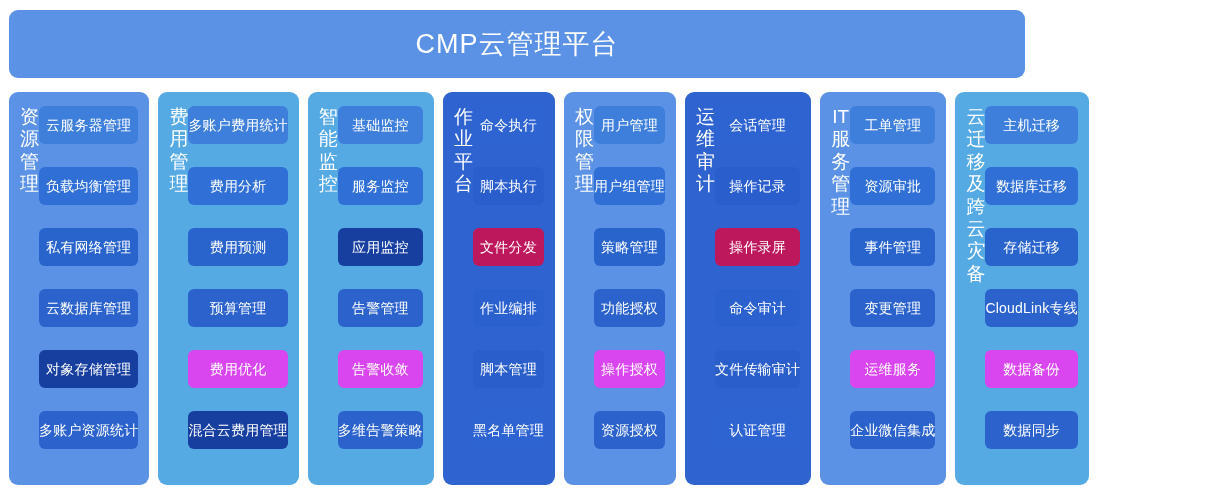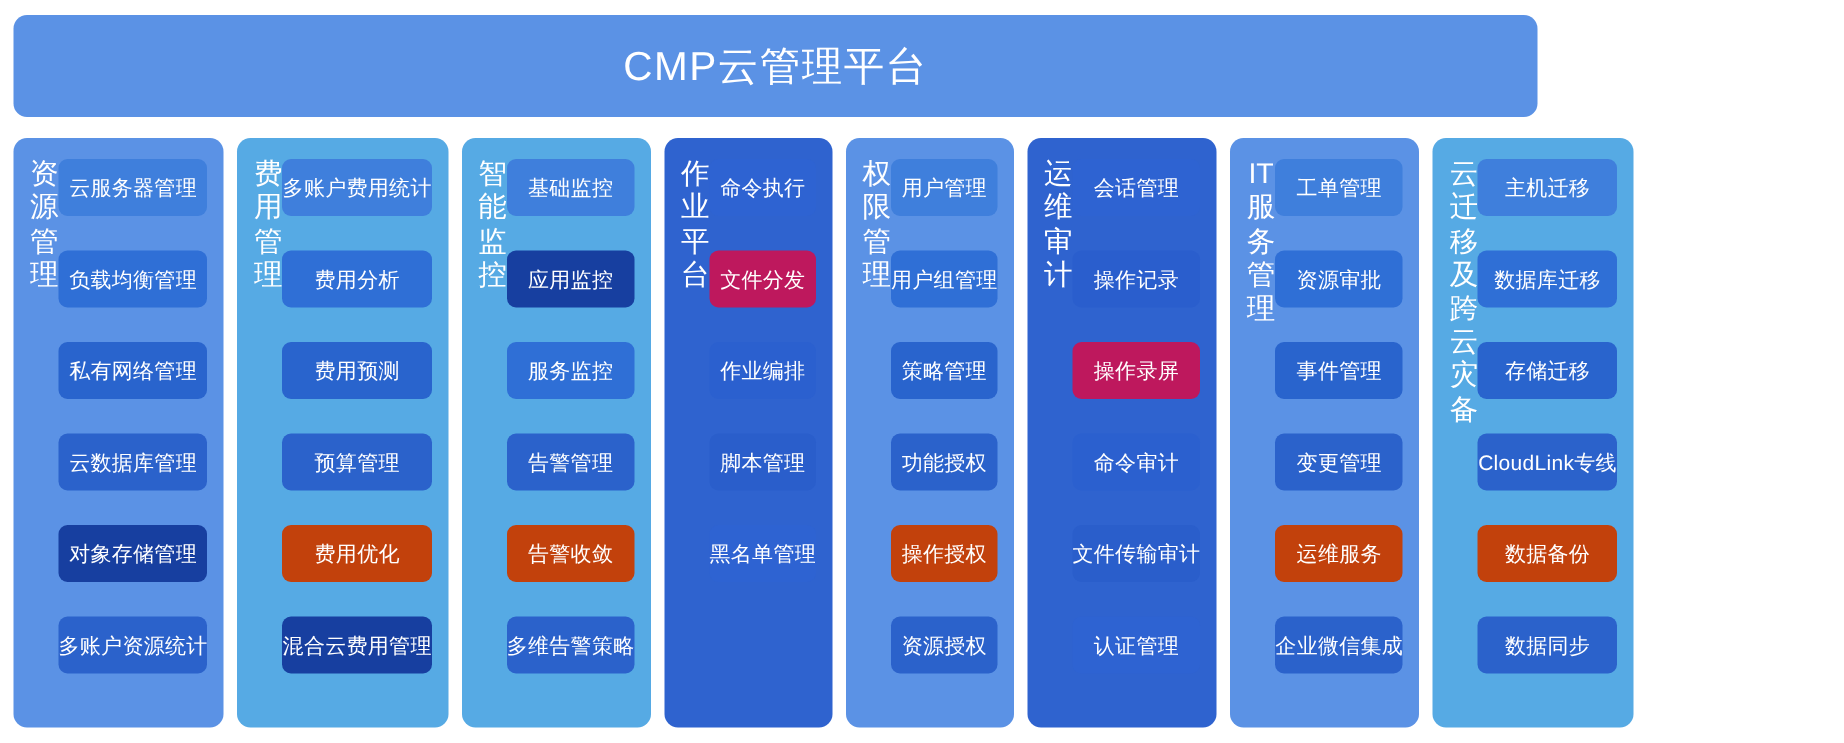--- a/index.html
+++ b/index.html
@@ -85,21 +85,21 @@
     text-align: center;
     line-height: 1;
     white-space: nowrap;
     letter-spacing: 0.2px;
   }
   
   .item.s1 { background: #3f7fdc; }
   .item.s2 { background: #2f6fd6; }
   .item.s3 { background: #2964cd; }
   .item.s4 { background: #2b62cb; }
-  .item.s5 { background: #c2410c; }
+  .item.s5 { background: #d946ef; }
   .item.s6 { background: #2b62cb; }
   .item.hl { background: #173fa0; }
 
   
   .column.tone-deep .item.s1 { background: #2e63d2; }
   .column.tone-deep .item.s2 { background: #2a5ecd; }
   .column.tone-deep .item.s3 { background: #be185d; }
   .column.tone-deep .item.s4 { background: #2b60cf; }
   .column.tone-deep .item.s5 { background: #2a5ecb; }
   .column.tone-deep .item.s6 { background: #2e63d2; }
@@ -133,31 +133,32 @@
           <div class="item s3">费用预测</div>
           <div class="item s4">预算管理</div>
           <div class="item s5">费用优化</div>
           <div class="item hl">混合云费用管理</div>
         </div>
       </div>
       <div class="column tone-light">
         <div class="col-header">智能监控</div>
         <div class="items">
           <div class="item s1">基础监控</div>
+          <div class="item s2">服务监控</div>
           <div class="item hl">应用监控</div>
-          <div class="item s2">服务监控</div>
           <div class="item s4">告警管理</div>
           <div class="item s5">告警收敛</div>
           <div class="item s6">多维告警策略</div>
         </div>
       </div>
       <div class="column tone-deep">
         <div class="col-header">作业平台</div>
         <div class="items">
           <div class="item s1">命令执行</div>
+          <div class="item s2">脚本执行</div>
           <div class="item s3">文件分发</div>
           <div class="item s4">作业编排</div>
           <div class="item s5">脚本管理</div>
           <div class="item s6">黑名单管理</div>
         </div>
       </div>
       <div class="column tone-mid">
         <div class="col-header">权限管理</div>
         <div class="items">
           <div class="item s1">用户管理</div>

